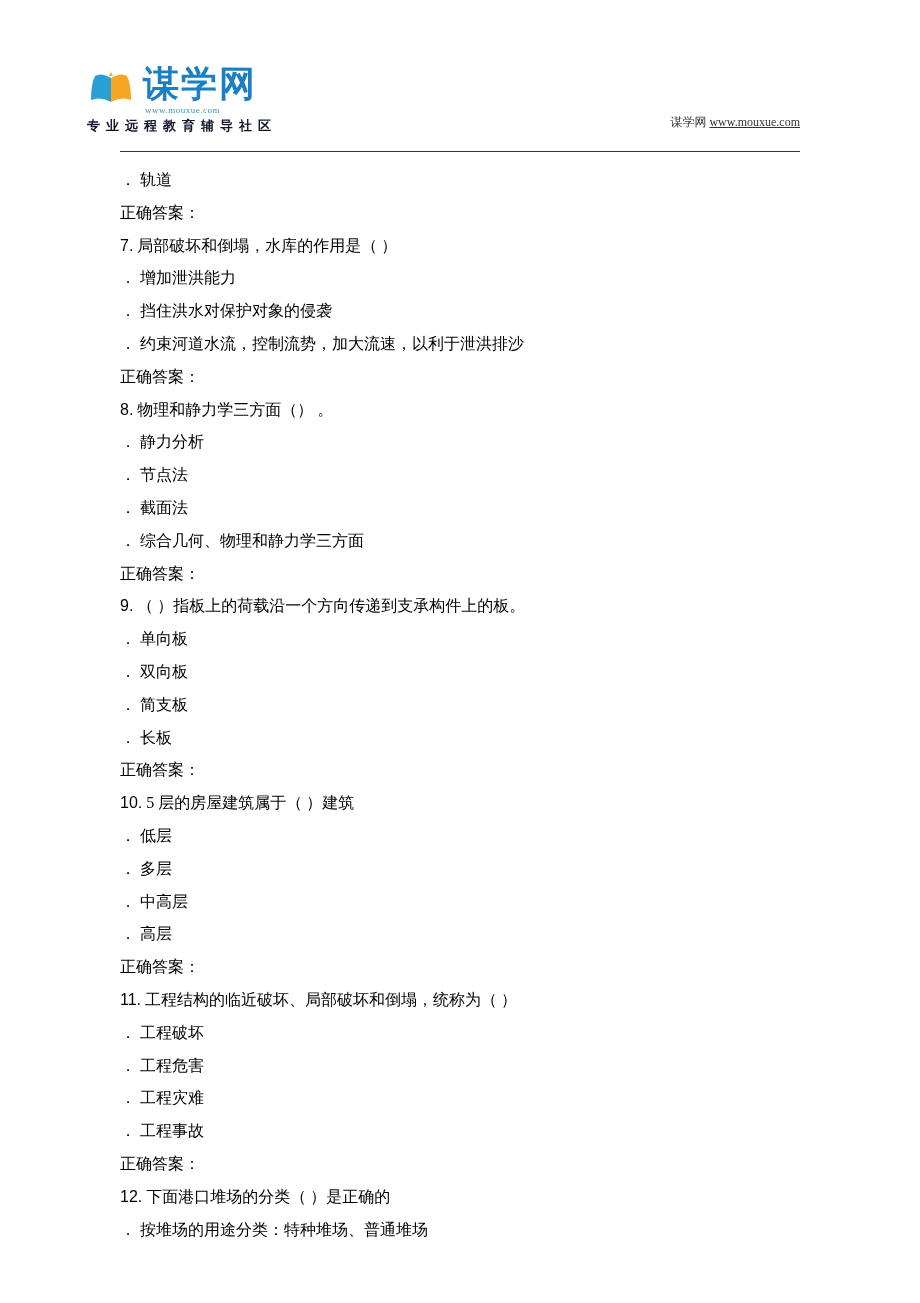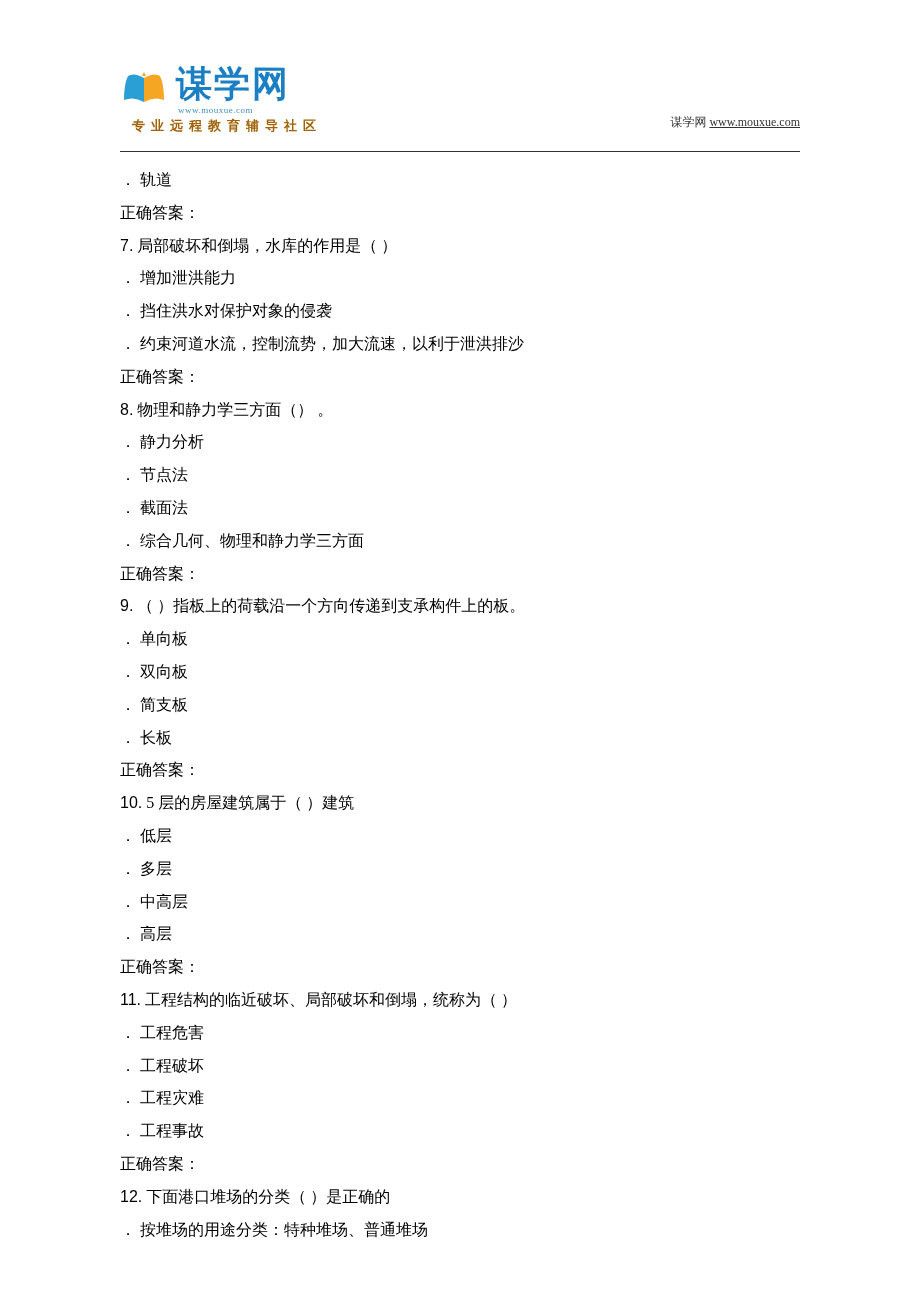--- a/index.html
+++ b/index.html
@@ -9,21 +9,21 @@
     }
     body {
       width: 920px;
       height: 1303px;
       background: #ffffff;
       font-family: "SimSun", "宋体", serif;
       position: relative;
     }
     .header {
       position: relative;
-      padding: 60px 120px 10px 120px;
+      padding: 60px 120px 10px 87px;
       display: flex;
       justify-content: space-between;
       align-items: flex-end;
     }
     .logo-area {
       display: flex;
       flex-direction: column;
     }
     .logo-main {
       display: flex;
@@ -43,26 +43,25 @@
     }
     .logo-url {
       font-size: 9px;
       color: #3a8fba;
       letter-spacing: 0.5px;
       margin-left: 2px;
       margin-top: -4px;
     }
     .logo-subtitle {
       font-size: 13px;
-      color: #a16207;
+      color: #0f172a;
       letter-spacing: 6px;
       margin-top: 2px;
       font-family: "KaiTi", "楷体", serif;
       font-weight: bold;
-      margin-left: 12px;
     }
     .header-right {
       font-size: 12px;
       color: #333;
       padding-bottom: 4px;
     }
     .header-right a {
       color: #333;
       text-decoration: underline;
     }
@@ -143,22 +142,22 @@
     <span class="line"><span class="qnum">10.</span><span>  5   层的房屋建筑属于（     ）建筑</span></span>
     <span class="line">．  低层</span>
     <span class="line">．  多层</span>
     <span class="line">．  中高层</span>
     <span class="line">．  高层</span>
     <span class="line">正确答案：</span>
   </div>
 
   <div>
     <span class="line"><span class="qnum">11.</span><span>    工程结构的临近破坏、局部破坏和倒塌，统称为（           ）</span></span>
+    <span class="line">．  工程破坏</span>
     <span class="line">．  工程危害</span>
-    <span class="line">．  工程破坏</span>
     <span class="line">．  工程灾难</span>
     <span class="line">．  工程事故</span>
     <span class="line">正确答案：</span>
   </div>
 
   <div>
     <span class="line"><span class="qnum">12.</span><span>    下面港口堆场的分类（     ）是正确的</span></span>
     <span class="line">．  按堆场的用途分类：特种堆场、普通堆场</span>
 
   </div>

